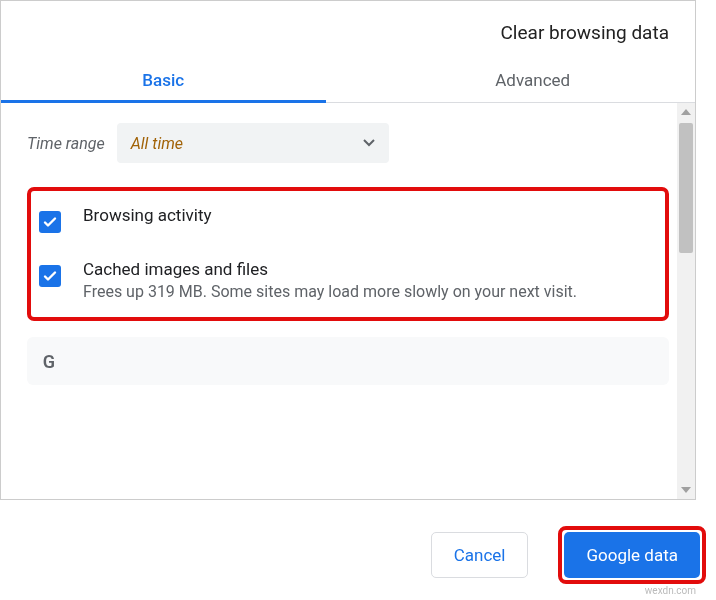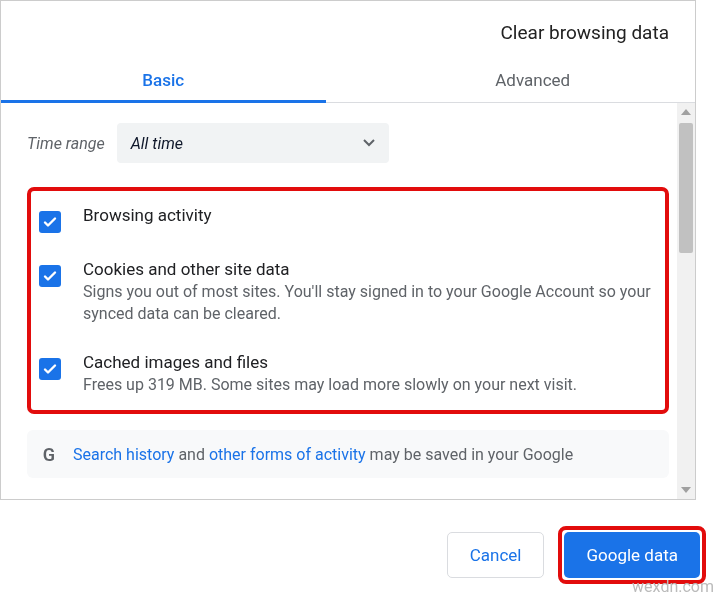--- a/index.html
+++ b/index.html
@@ -73,21 +73,21 @@
     width: 272px;
     height: 40px;
     background: #f1f3f4;
     border: none;
     border-radius: 4px;
     display: flex;
     align-items: center;
     justify-content: space-between;
     padding: 0 14px;
     cursor: pointer;
-    color: #0f172a;
+    color: #a16207;
     font-size: 16px;
   }
   .chevron-down svg { display:block; }
   .options {
     border: 4px solid #e20c0c;
     border-radius: 7px;
     padding: 14px 8px 14px 4px;
     display: flex;
     flex-direction: column;
     gap: 26px;
@@ -157,21 +157,21 @@
     width: 14px;
     height: 130px;
     background: #c1c1c1;
     border-radius: 2px;
   }
   .footer {
     position: absolute;
     right: 10px;
     bottom: 16px;
     display: flex;
-    gap: 14px;
+    gap: 30px;
     align-items: center;
   }
   .btn {
     height: 46px;
     border-radius: 5px;
     font-size: 17px;
     padding: 0 22px;
     cursor: pointer;
     display:flex;align-items:center;justify-content:center;
   }
@@ -185,22 +185,22 @@
     border-radius: 8px;
     padding: 2px;
   }
   .btn-primary {
     background: #1a73e8;
     color: #fff;
     border: none;
   }
   .watermark {
     position:absolute;
-    right: 2px; bottom: 4px;
-    font-size: 16px;
+    right: 20px; bottom: 4px;
+    font-size: 10px;
     color: #bbb;
   }
 </style>
 </head>
 <body>
 
 <div class="dialog">
   <div class="title">Clear browsing data</div>
 
   <div class="tabs">
@@ -228,51 +228,37 @@
         <div class="checkbox">
           <svg width="16" height="16" viewBox="0 0 16 16">
               <path d="M3 8.5l3 3 7-7" stroke="#fff" stroke-width="2.4" fill="none" stroke-linecap="round" stroke-linejoin="round"></path>
             </svg>
         </div>
         <div class="opt-text">
           <div class="opt-title">Browsing activity</div>
         </div>
       </div>
 
+
       <div class="opt">
         <div class="checkbox">
           <svg width="16" height="16" viewBox="0 0 16 16">
               <path d="M3 8.5l3 3 7-7" stroke="#fff" stroke-width="2.4" fill="none" stroke-linecap="round" stroke-linejoin="round"></path>
             </svg>
         </div>
         <div class="opt-text">
-          <div class="opt-title">Cookies and other site data</div>
-          <div class="opt-desc">Signs you out of most sites. You'll stay signed in to your Google Account so your synced data can be cleared.</div>
-        </div>
-      </div>
-
-      <div class="opt">
-        <div class="checkbox">
-          <svg width="16" height="16" viewBox="0 0 16 16">
-              <path d="M3 8.5l3 3 7-7" stroke="#fff" stroke-width="2.4" fill="none" stroke-linecap="round" stroke-linejoin="round"></path>
-            </svg>
-        </div>
-        <div class="opt-text">
           <div class="opt-title">Cached images and files</div>
           <div class="opt-desc">Frees up 319 MB. Some sites may load more slowly on your next visit.</div>
         </div>
       </div>
 
     </div>
 
     <div class="notice">
       <div class="g-badge">G</div>
-      <div>
-        <a>Search history</a><span> and </span><a>other forms of activity</a><span> may be saved in your Google</span>
-      </div>
     </div>
 
     <div class="scrollbar-track">
       <div class="scrollbar-up">
         <svg width="10" height="6" viewBox="0 0 10 6">
             <path d="M0 6l5-6 5 6z" fill="#a0a0a0"></path>
           </svg>
       </div>
       <div class="scrollbar-thumb"></div>
       <div class="scrollbar-down" style="position:absolute;bottom:0;left:0;right:0">

